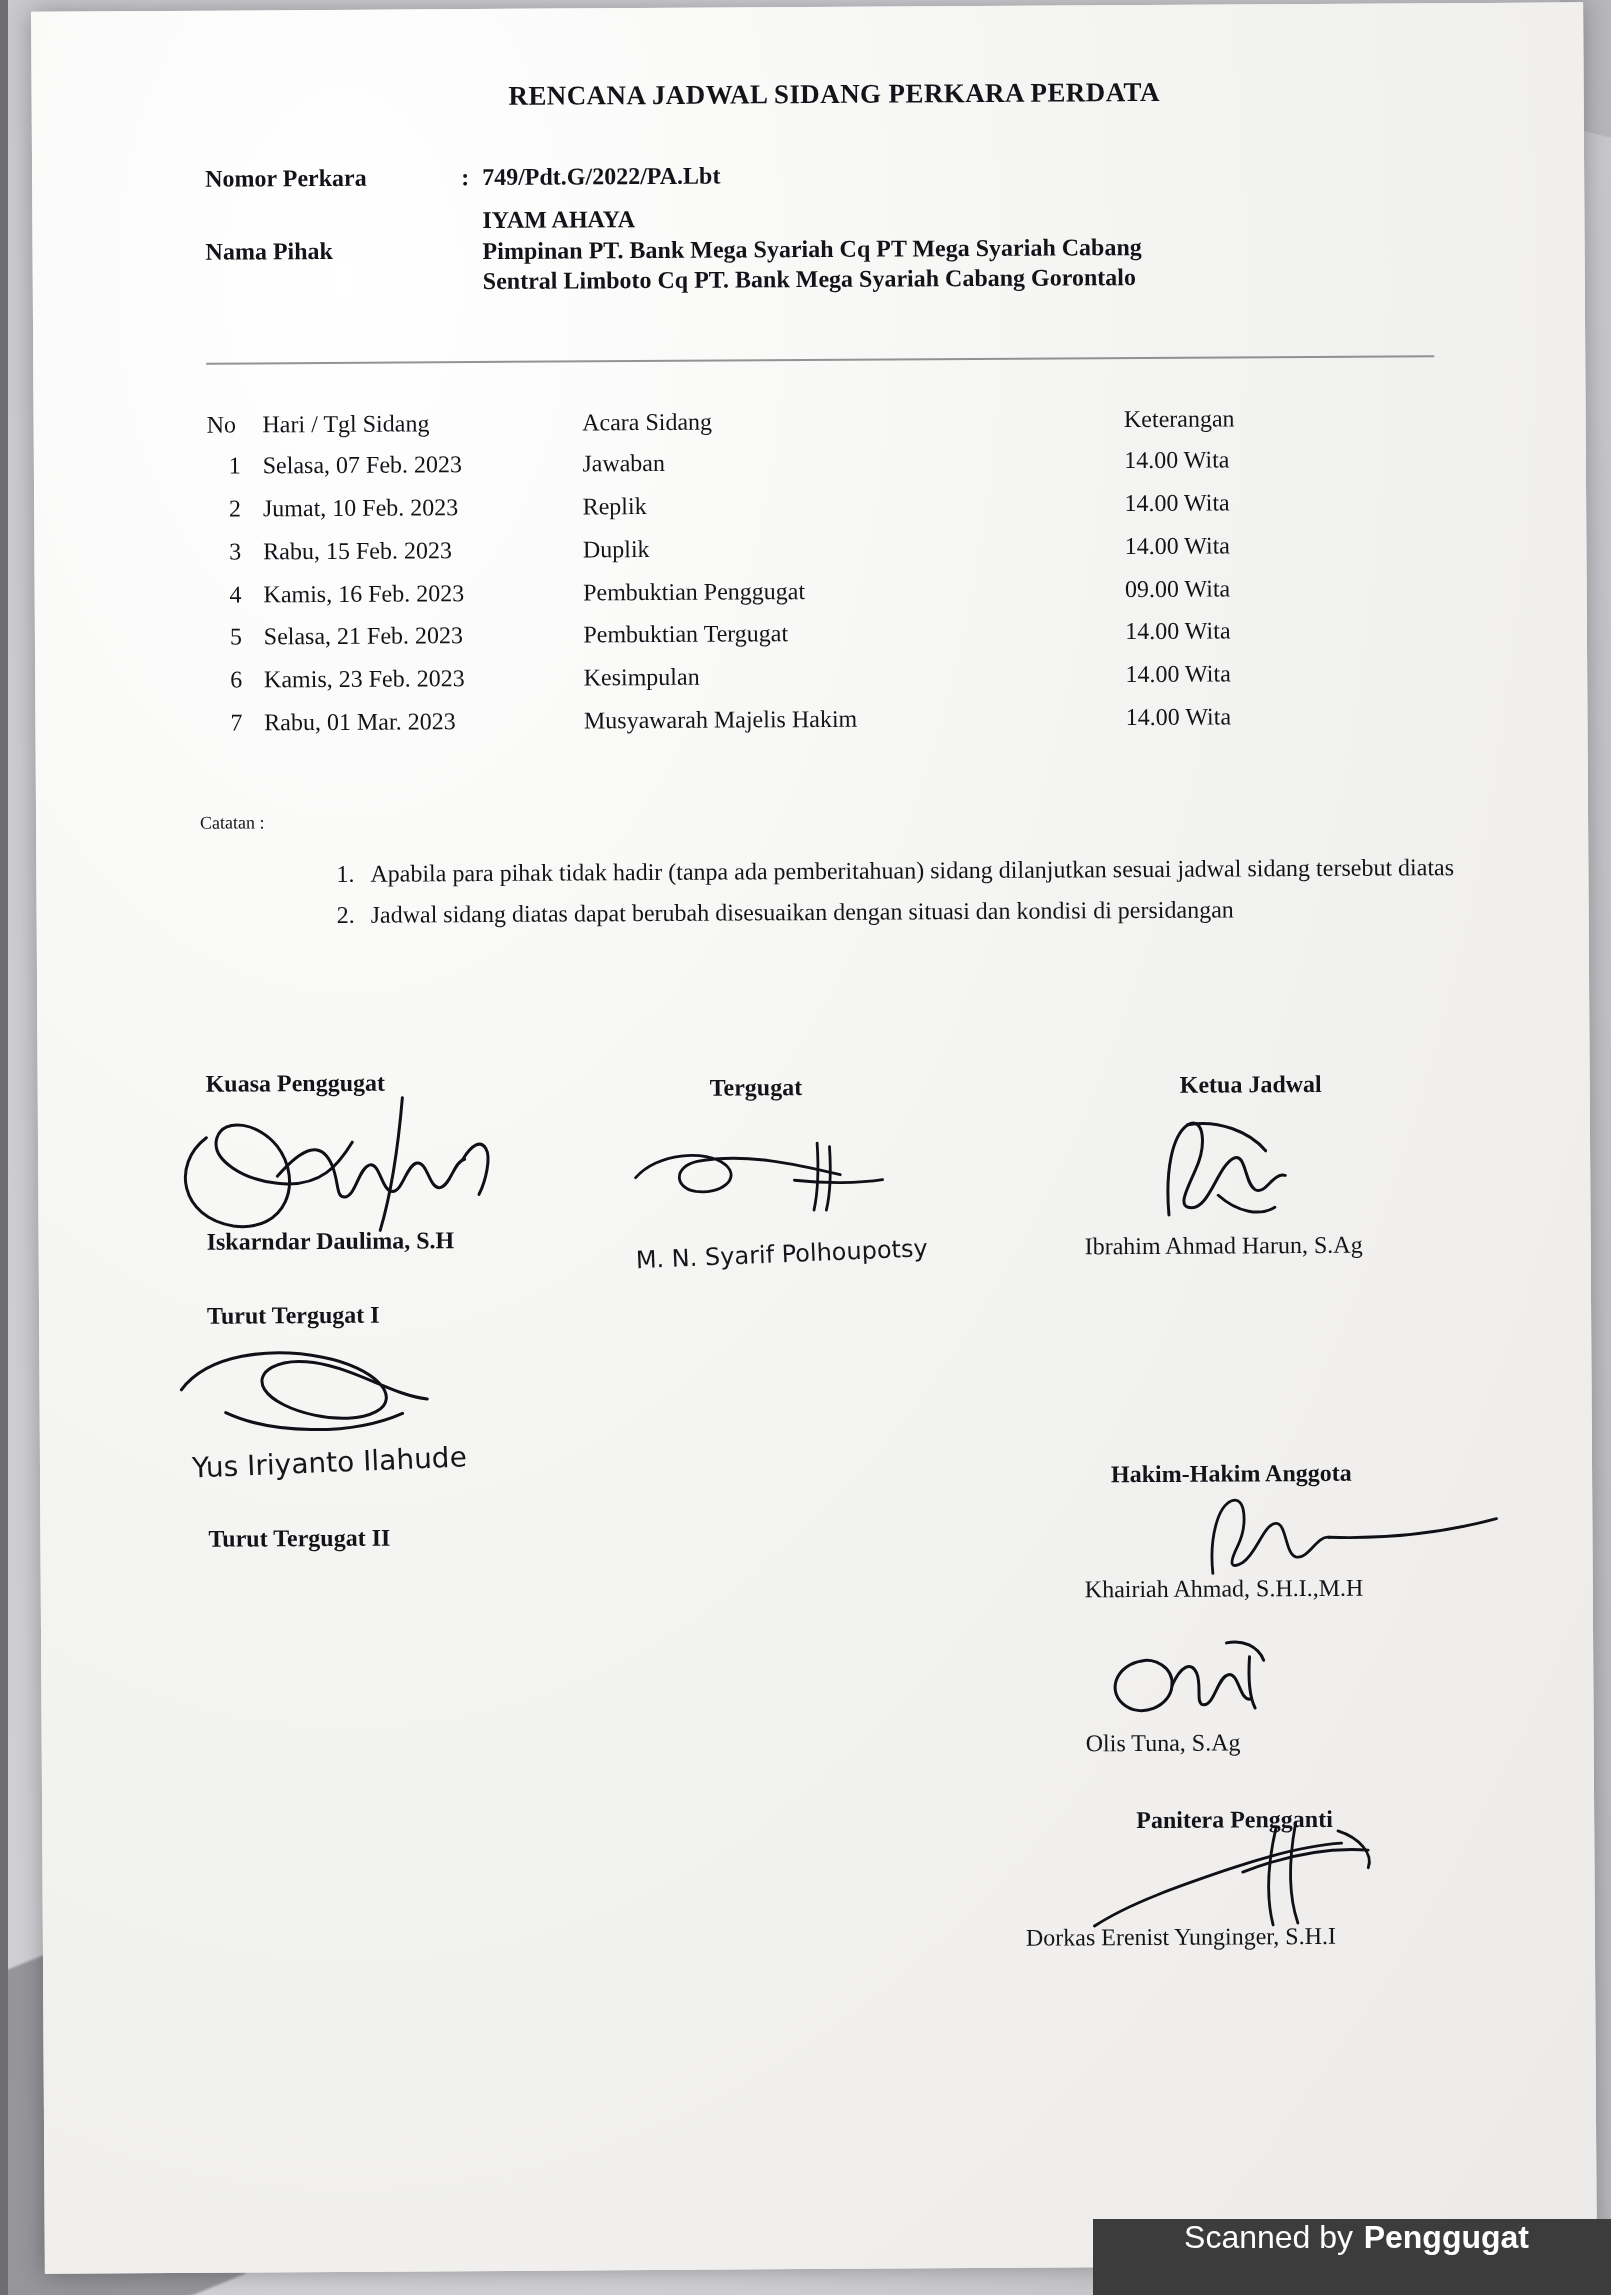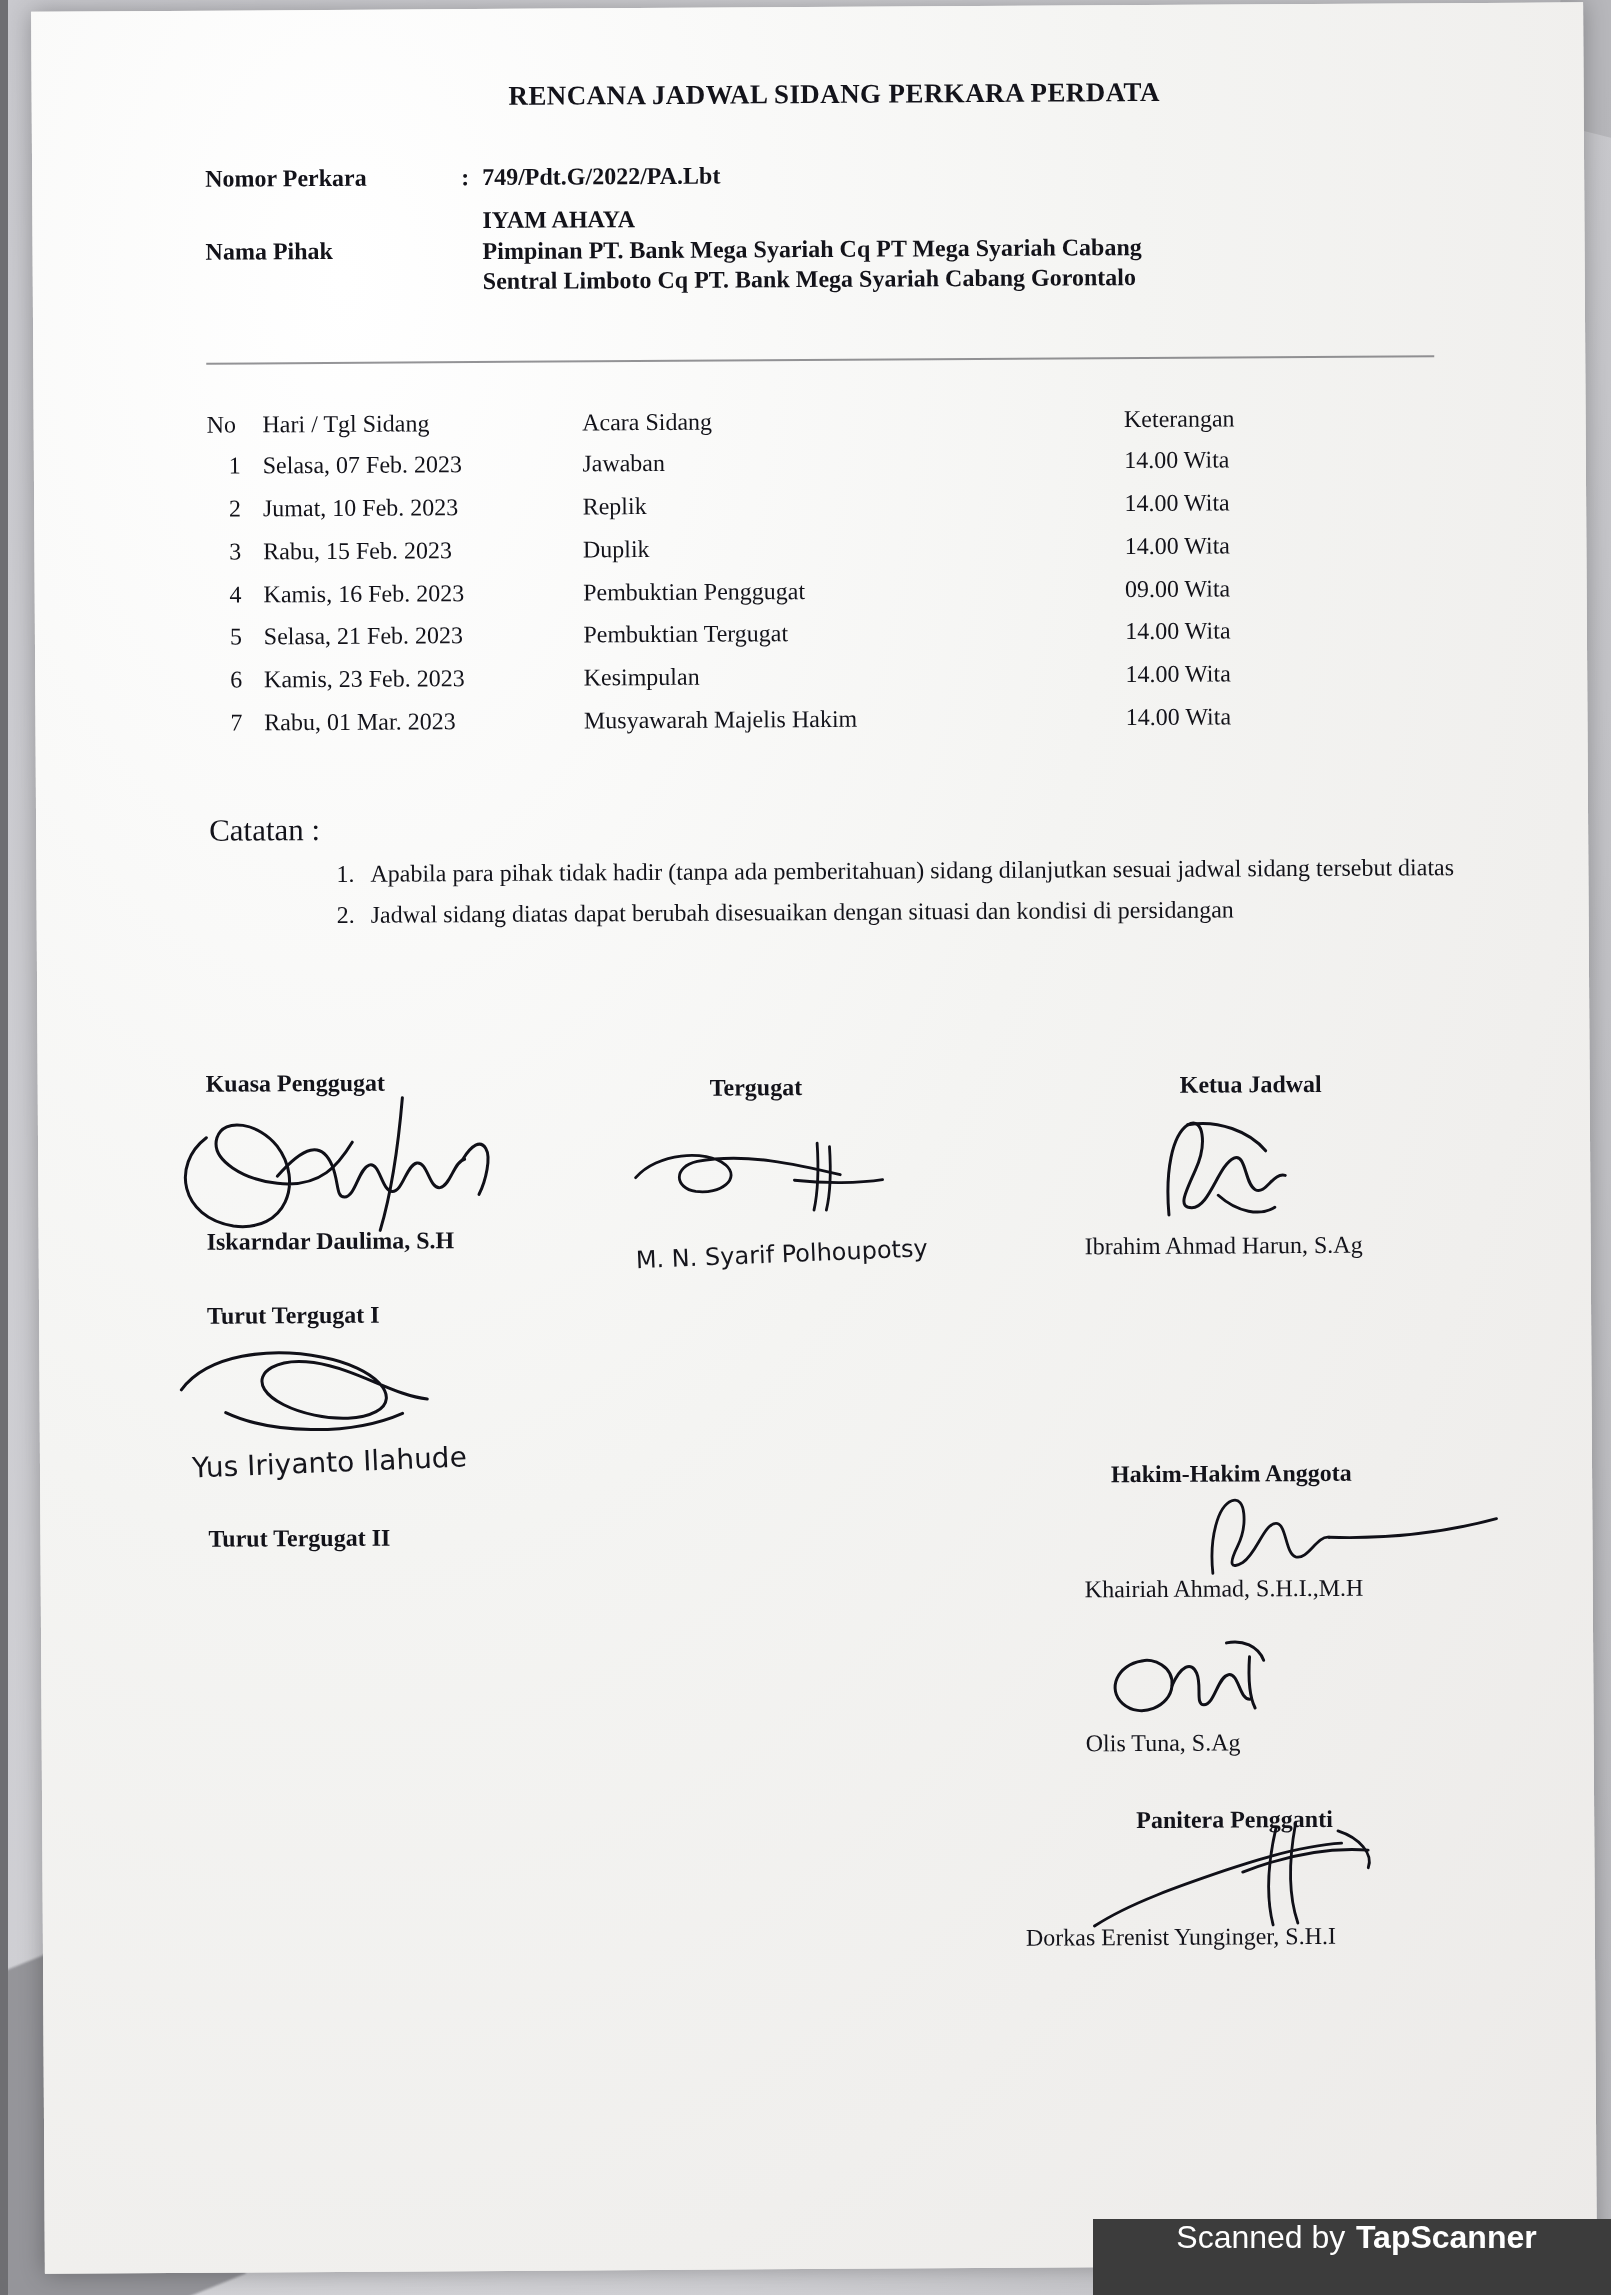--- a/index.html
+++ b/index.html
@@ -135,23 +135,23 @@
   .col-acara{ width: 495px; }
   .col-ket  { width: 292px; }
   th.col-acara { text-align: center; padding-left: 0; }
   th.col-ket   { text-align: center; }
   td.col-ket   { padding-top: 16px; }
   th.col-day   { padding-left: 21px; }
   td.col-day   { padding-left: 21px; }
 
   .notes-label {
     position: absolute;
-    left: 173px;
+    left: 164px;
     top: 802px;
-    font-size: 31px;
+    font-size: 18px;
   }
   .notes {
     position: absolute;
     left: 300px;
     top: 848px;
     width: 1122px;
     font-size: 24px;
   }
   .note-item {
     display: flex;
@@ -377,16 +377,16 @@
           <path d="M248 10 C240 52 240 92 250 122"></path>
           <path d="M188 64 C230 48 280 36 330 40"></path>
           <path d="M296 18 C320 26 336 44 330 60"></path>
         </g>
       </svg>
     </div>
   </div>
 
   <div class="watermark">
     <span>Scanned by</span>
-    <span class="wm-bold">TapScanner</span>
+    <span class="wm-bold">Penggugat</span>
   </div>
 </div>
 
 
 </body></html>

